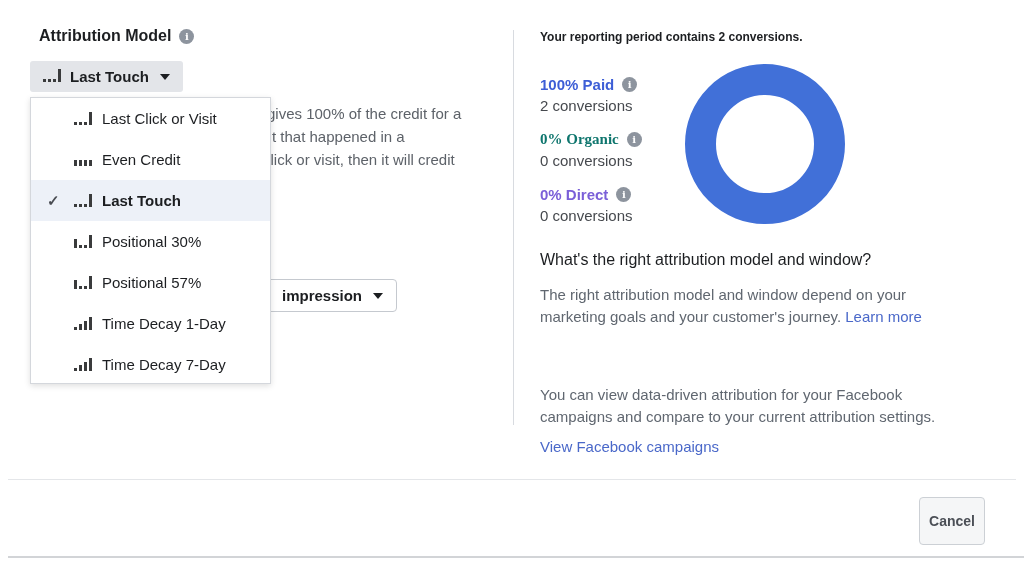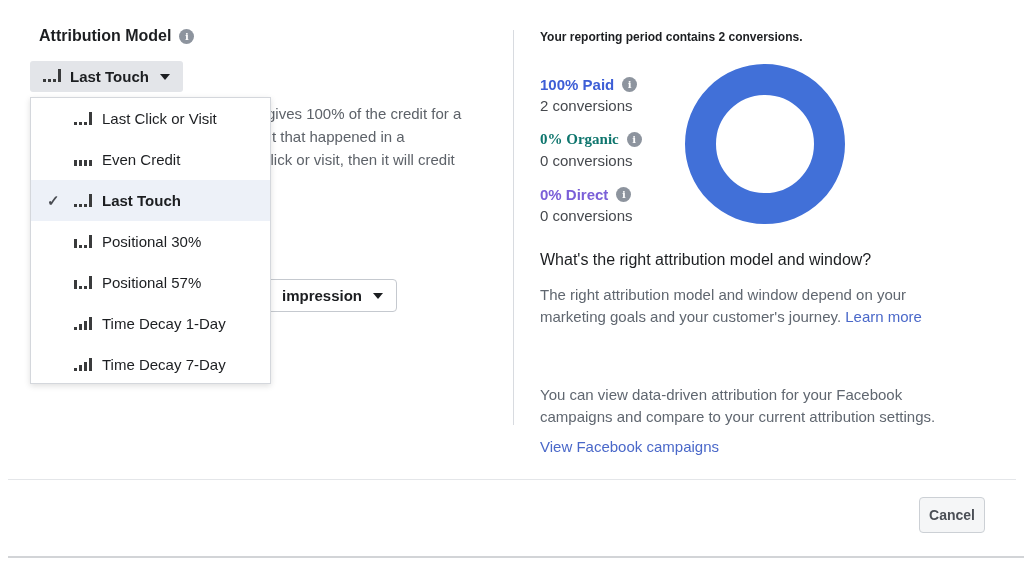--- a/index.html
+++ b/index.html
@@ -57,21 +57,21 @@
   .sec-p{position:absolute;left:540px;width:436px;font-size:15px;line-height:22px;color:#606770;}
   .sec1-p{top:284px;}
   .sec2-h{top:351px;}
   .sec2-p{top:384px;}
   .link{color:#4a68c9;text-decoration:none;cursor:pointer;}
   .sec2-link{position:absolute;left:540px;top:438px;font-size:15px;}
 
   
   .footer-line{position:absolute;left:8px;right:8px;top:479px;height:1px;background:#e4e6e9;}
   .footer-btns{position:absolute;top:497px;right:39px;display:flex;gap:16px;}
-  .btn{height:36px;border-radius:4px;font-family:inherit;font-size:14px;font-weight:bold;cursor:pointer;}
+  .btn{height:48px;border-radius:4px;font-family:inherit;font-size:14px;font-weight:bold;cursor:pointer;}
   .btn-cancel{background:#f5f6f7;border:1px solid #ccd0d5;color:#4b4f56;padding:0 9px;}
   .btn-apply{background:#4170d8;border:1px solid #3c66cc;color:#fff;padding:0 16px;}
   .bottom-line{position:absolute;left:8px;right:0;top:556px;height:2px;background:#d2d4d7;}
 </style>
 </head>
 <body>
 
 <div class="stage">
 
   <div class="field-label">

